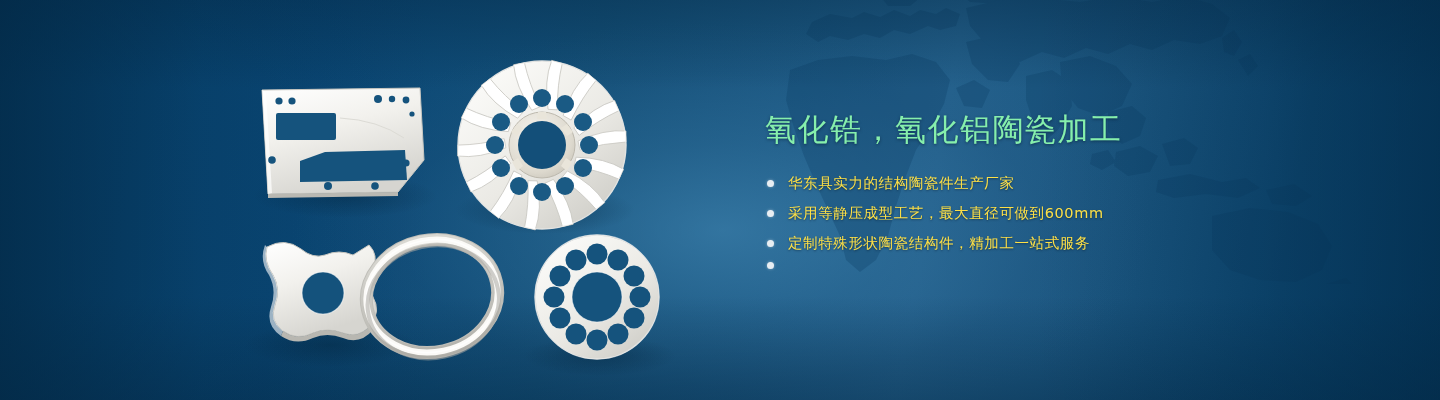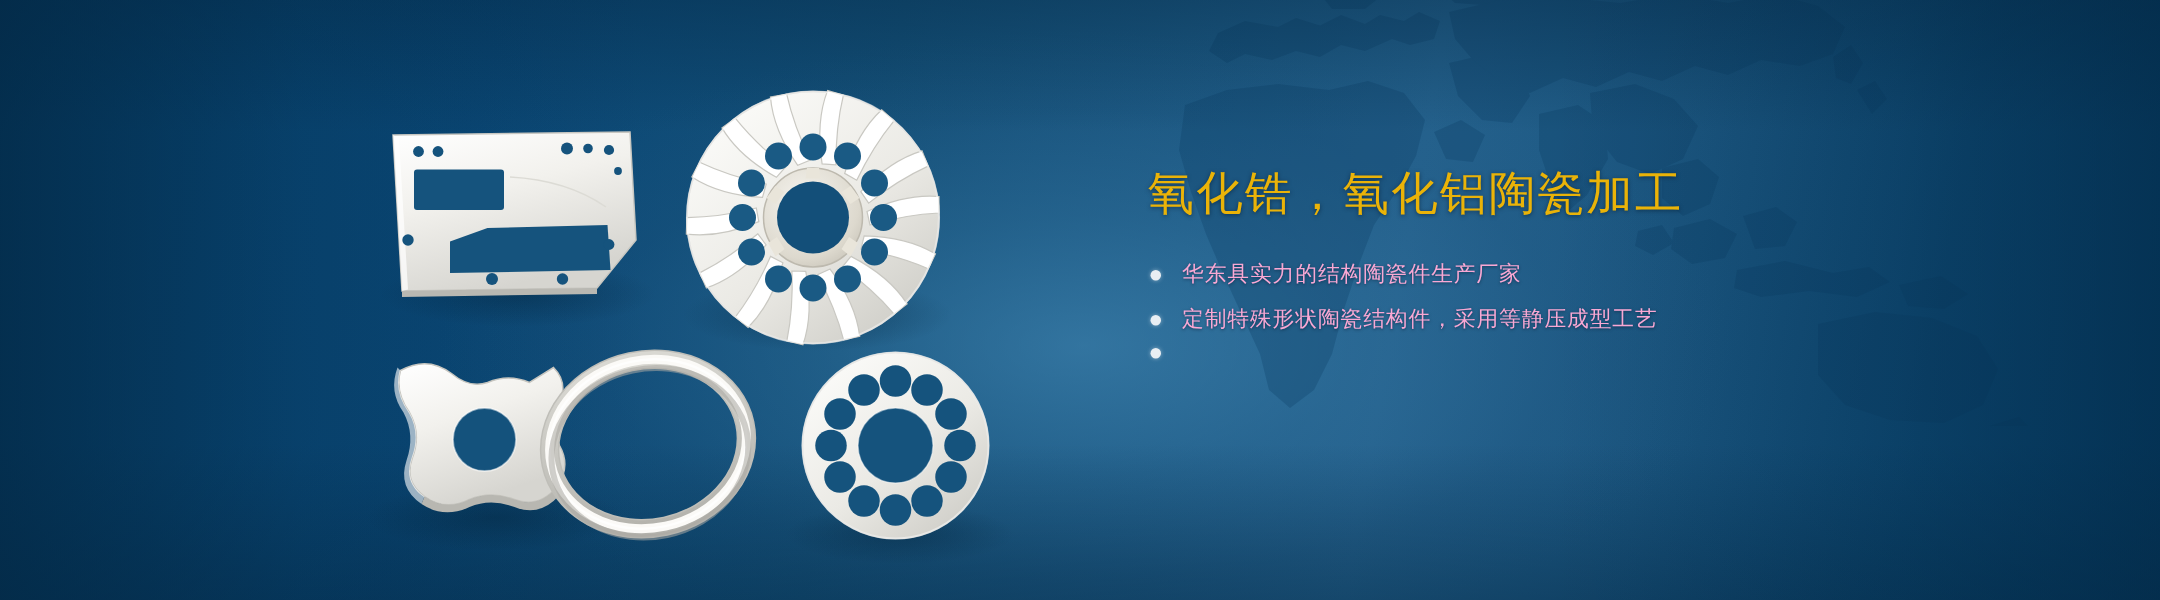--- a/index.html
+++ b/index.html
@@ -79,21 +79,21 @@
     position: absolute;
     left: 765px;
     top: 108px;
     width: 620px;
   }
   .headline {
     margin: 0;
     font-size: 31px;
     line-height: 42px;
     font-weight: 400;
-    color: #eab308;
+    color: #86efac;
     letter-spacing: 1.5px;
     text-shadow: 0 1px 3px rgba(0,20,40,0.55);
     white-space: nowrap;
   }
   .bullets {
     list-style: none;
     margin: 22px 0 0 2px;
     padding: 0;
   }
   .bullet {
@@ -107,21 +107,21 @@
     width: 7px;
     height: 7px;
     border-radius: 50%;
     background: #e8eef3;
     margin-right: 14px;
     box-shadow: 0 0 3px rgba(255,255,255,0.45);
   }
   .bullet-text {
     font-size: 14.5px;
     line-height: 22px;
-    color: #f9a8d4;
+    color: #fde047;
     letter-spacing: 0.6px;
     text-shadow: 0 1px 2px rgba(0,18,36,0.5);
   }
 </style>
 </head>
 <body>
 
 <div class="banner">
 
   <div class="bg-base"></div>
@@ -352,21 +352,25 @@
 
   <div class="copy">
     <h1 class="headline">氧化锆，氧化铝陶瓷加工</h1>
     <ul class="bullets">
       <li class="bullet">
         <span class="bullet-dot"></span>
         <span class="bullet-text">华东具实力的结构陶瓷件生产厂家</span>
       </li>
       <li class="bullet">
         <span class="bullet-dot"></span>
-        <span class="bullet-text">定制特殊形状陶瓷结构件，采用等静压成型工艺</span>
+        <span class="bullet-text">采用等静压成型工艺，最大直径可做到600mm</span>
+      </li>
+      <li class="bullet">
+        <span class="bullet-dot"></span>
+        <span class="bullet-text">定制特殊形状陶瓷结构件，精加工一站式服务</span>
       </li>
       <li class="bullet">
         <span class="bullet-dot"></span>
       </li>
     </ul>
   </div>
 
 </div>
 
 </body></html>

